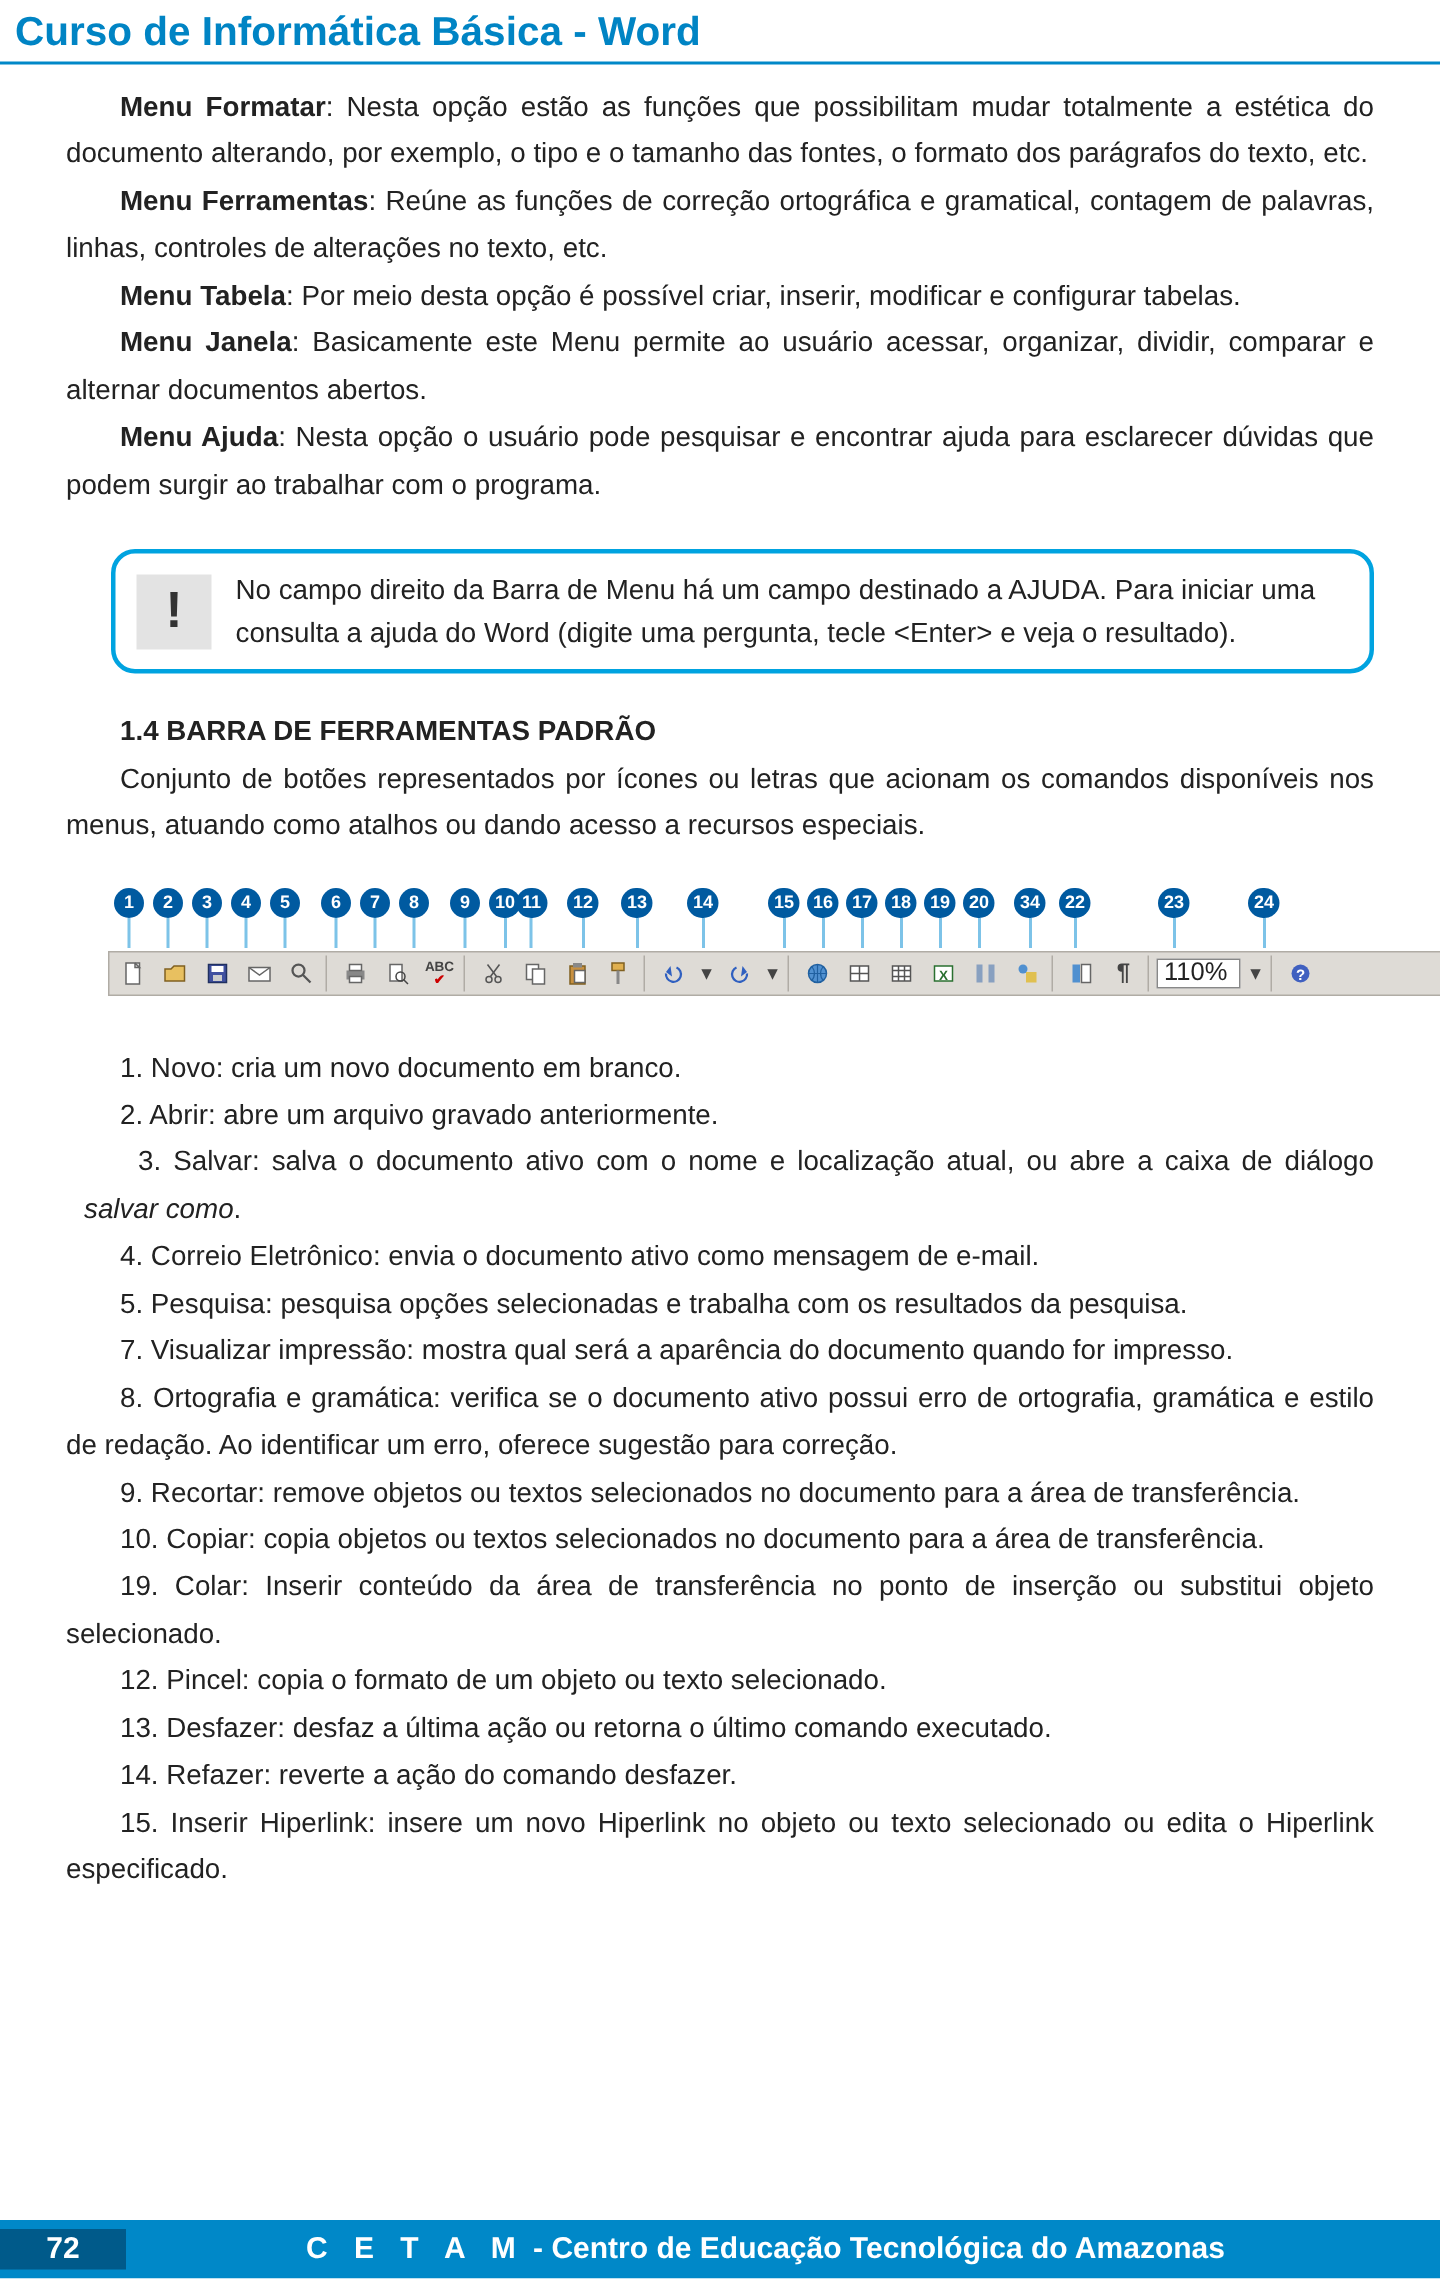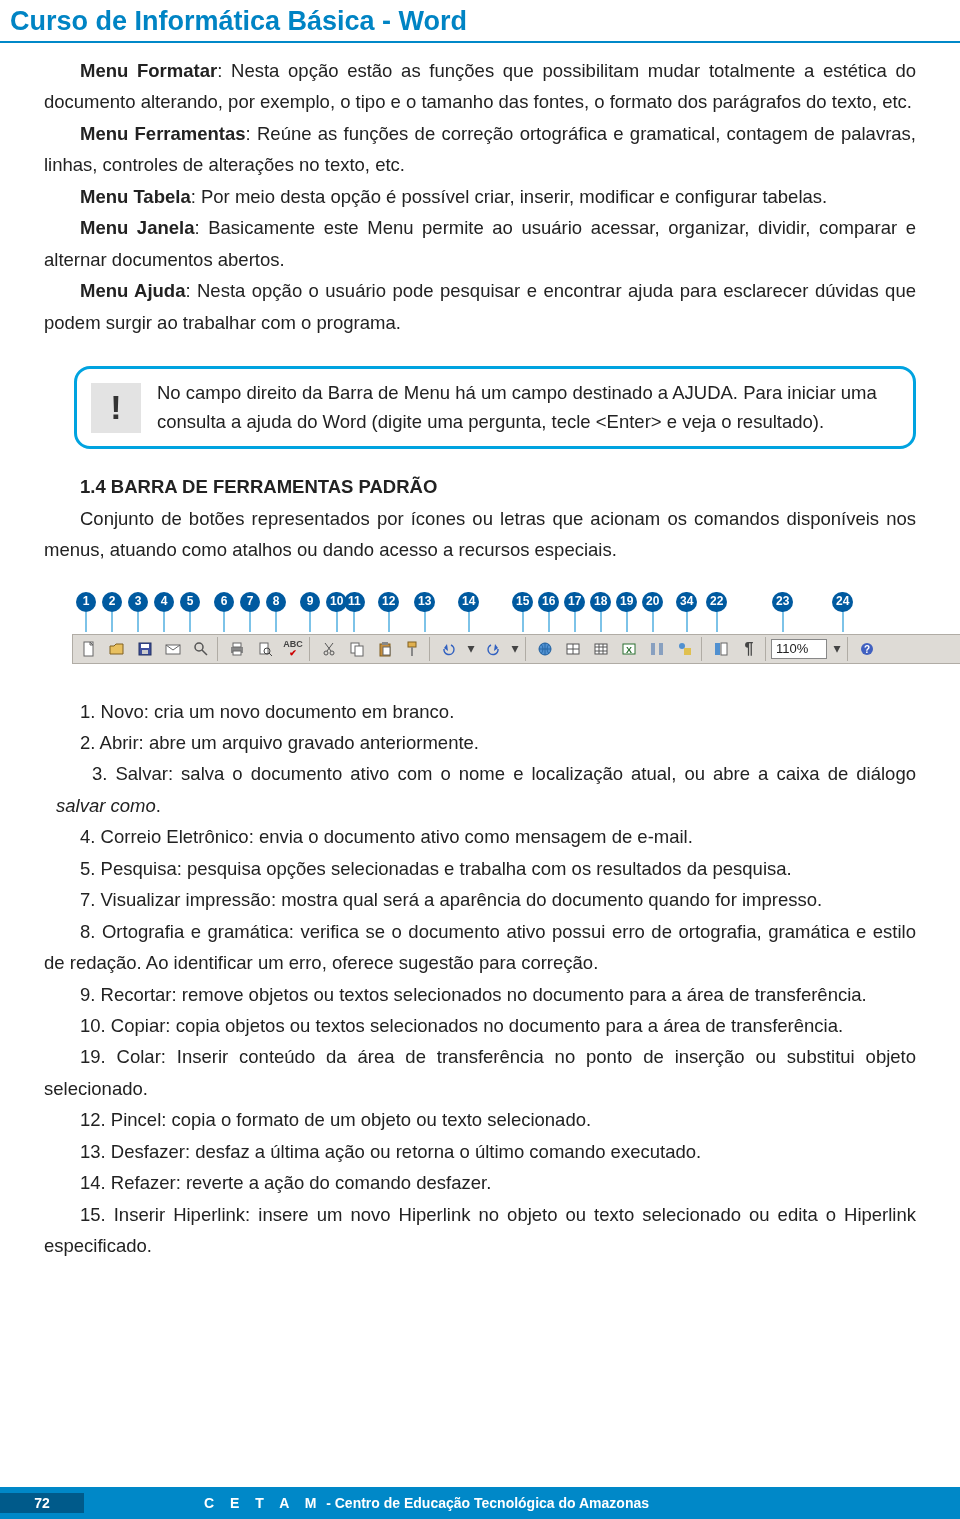--- a/index.html
+++ b/index.html
@@ -101,35 +101,35 @@
     font-size: 14px;
     color: #444;
   }
   .tbtn svg { width: 16px; height: 16px; }
   .tsep { width: 4px; height: 24px; border-left: 1px solid #b0aca5; margin: 0 2px; }
   .zoom-box {
     background: #fff;
     border: 1px solid #888;
     height: 20px;
     width: 56px;
-    font-size: 13px;
+    font-size: 17px;
     display: flex;
     align-items: center;
     padding: 0 4px;
     margin-right: 2px;
   }
   .tsmall { width: 14px; }
   .footer {
     position: absolute;
     bottom: 0;
     left: 0;
     right: 0;
     background: #0088c8;
     color: #fff;
-    font-size: 14px;
+    font-size: 20px;
     padding: 6px 0;
     display: flex;
     align-items: center;
   }
   .page-num {
     background: #005a8a;
     color: #fff;
     width: 84px;
     text-align: center;
     font-weight: bold;

